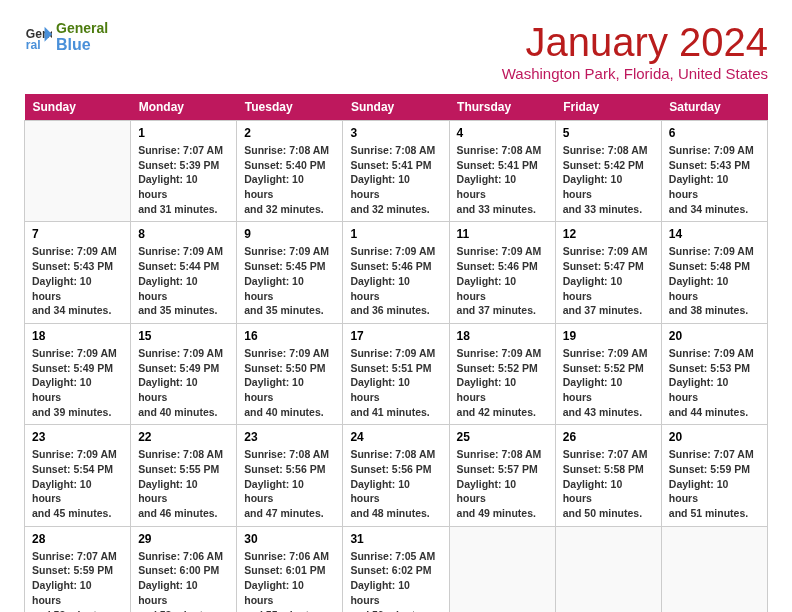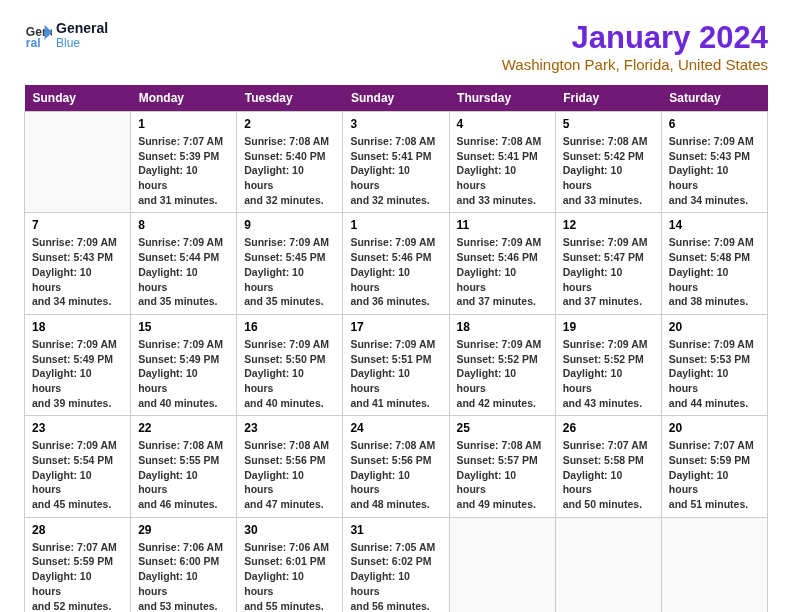--- a/index.html
+++ b/index.html
@@ -22,35 +22,35 @@
       gap: 4px;
     }
     .logo-icon {
       width: 28px;
       height: 28px;
     }
     .title-block {
       text-align: right;
     }
     .main-title {
-      font-size: 31px;
-      font-weight: bold;
-      color: #6d28d9;
+      font-size: 40px;
+      font-weight: normal;
+      color: #b91c1c;
     }
     .subtitle {
       font-size: 15px;
-      color: #a16207;
+      color: #be185d;
     }
     table {
       width: 100%;
       border-collapse: collapse;
       font-size: 11px;
     }
     thead tr th {
-      background-color: #701a75;
+      background-color: #be185d;
       color: #fff;
       padding: 6px 8px;
       text-align: left;
       font-size: 12px;
       font-weight: bold;
     }
     tbody tr td {
       border: 1px solid #ccc;
       padding: 5px 7px;
       vertical-align: top;
@@ -77,22 +77,22 @@
 <body>
 
 <div class="header">
   <div class="logo">
     <svg class="logo-icon" viewBox="0 0 30 30">
       <text x="2" y="16" font-size="13" font-weight="bold" fill="#333">Gene</text>
       <text x="2" y="28" font-size="13" font-weight="bold" fill="#4a90d9">ral</text>
       <polygon points="22,4 30,12 22,20" fill="#4a90d9"></polygon>
     </svg>
     <div>
-      <div style="font-size:14px;font-weight:bold;color:#0f172a;">General</div>
-      <div style="font-size:12px;font-weight:normal;color:#4a90d9;">Blue</div>
+      <div style="font-size:14px;font-weight:bold;color:#4d7c0f;">General</div>
+      <div style="font-size:16px;font-weight:bold;color:#4a90d9;">Blue</div>
     </div>
   </div>
   <div class="title-block">
     <div class="main-title">January 2024</div>
     <div class="subtitle">Washington Park, Florida, United States</div>
   </div>
 </div>
 
 <table>
   <thead>

